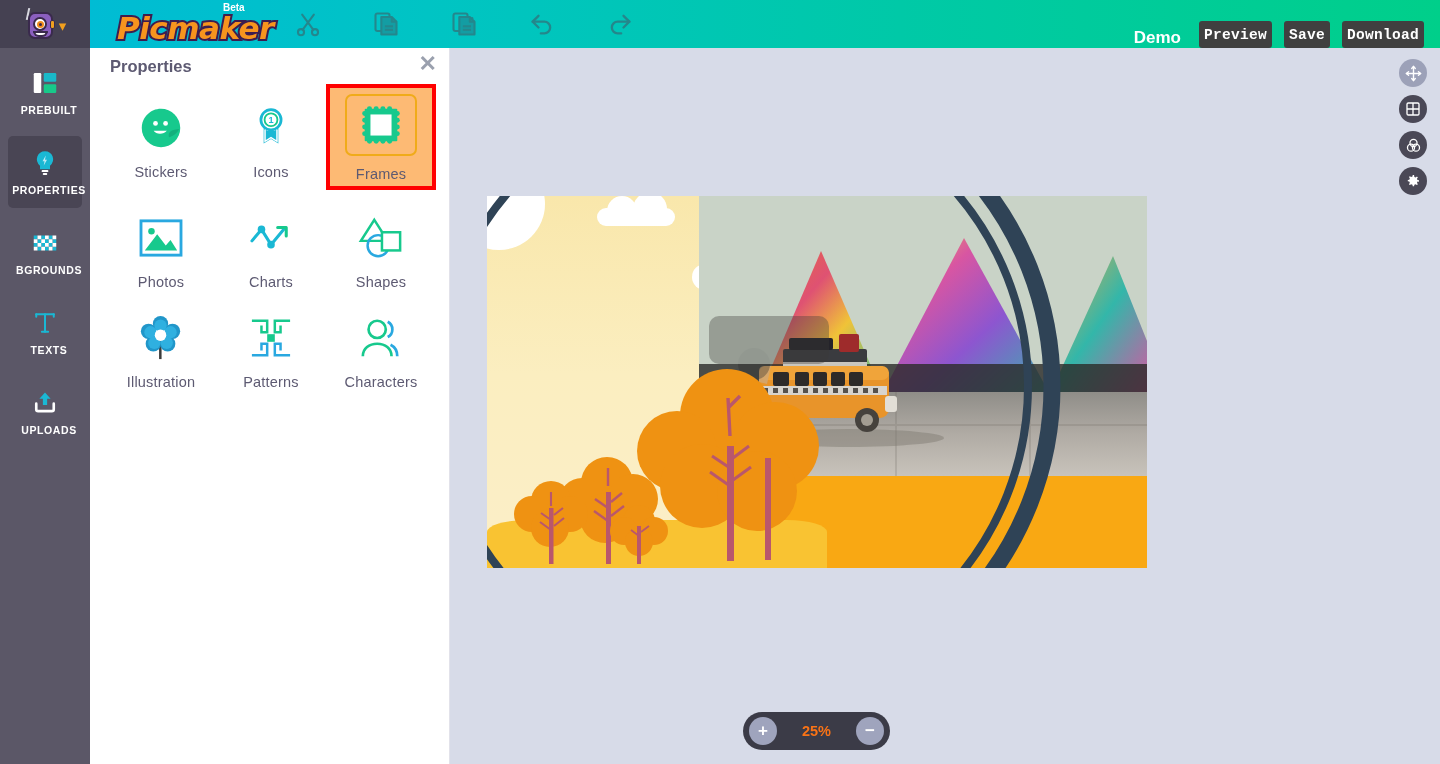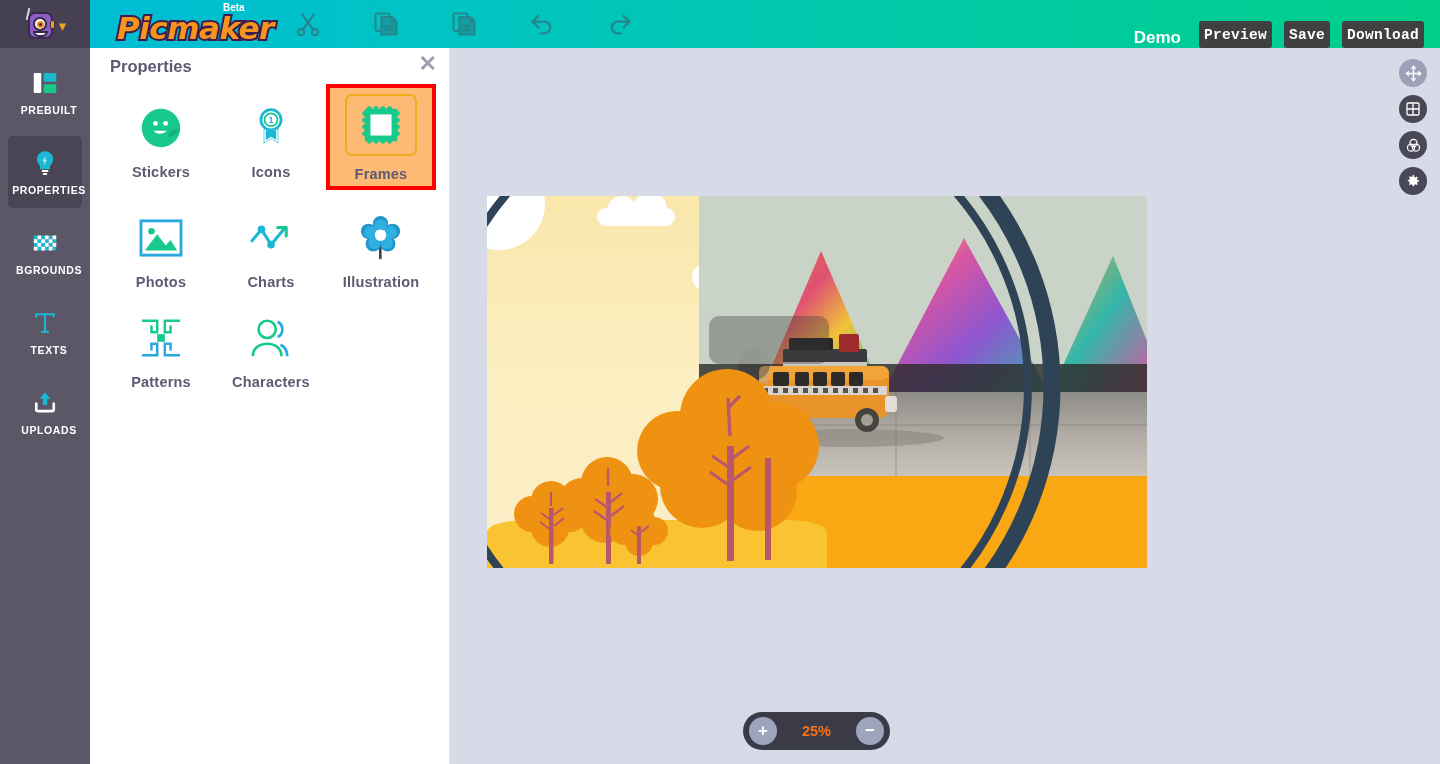--- a/index.html
+++ b/index.html
@@ -132,21 +132,21 @@
     display:grid; grid-template-columns:repeat(3,1fr);
     row-gap:12px;
   }
   .cell {
     display:flex; flex-direction:column; align-items:center; cursor:pointer;
     padding-top:10px;
   }
   .cell-ic { width:52px; height:52px; display:flex; align-items:center; justify-content:center; }
   .cell-ic svg { display:block; }
   .cell-label {
-    margin-top:10px; font-size:14.5px; font-weight:bold; color:#5d5a72;
+    margin-top:10px; font-size:14.5px; font-weight:normal; color:#5d5a72;
     letter-spacing:.2px;
   }
   .cell.selected {
     position:relative;
     border:4px solid #ff0000;
     padding:6px 4px 4px;
     background:#fdba74;
     margin-top:-8px;
   }
   .cell.selected .inner-box {
@@ -466,20 +466,30 @@
         <svg width="46" height="40" viewBox="0 0 48 42">
           <path d="M4 24 14 12l10 16 15-18" fill="none" stroke="#1ab8d4" stroke-width="3.2" stroke-linecap="round" stroke-linejoin="round"></path>
           <path d="M31 10h9v9" fill="none" stroke="#17c98d" stroke-width="3.2" stroke-linecap="round" stroke-linejoin="round"></path>
           <circle cx="14" cy="12" r="4" fill="#1ab8d4"></circle>
           <circle cx="24" cy="28" r="4" fill="#1ab8d4"></circle>
         </svg>
       </span>
       <span class="cell-label">Charts</span>
     </div>
 
+    <div class="cell">
+      <span class="cell-ic">
+        <svg width="46" height="44" viewBox="0 0 48 46">
+          <path d="M17 4 31 26H3z" fill="none" stroke="#17c98d" stroke-width="2.6"></path>
+          <circle cx="21" cy="31" r="11" fill="none" stroke="#29a8e0" stroke-width="2.6"></circle>
+          <rect x="25" y="17" width="19" height="19" fill="#ffffff" stroke="#17c98d" stroke-width="2.6"></rect>
+        </svg>
+      </span>
+      <span class="cell-label">Shapes</span>
+    </div>
 
     <div class="cell">
       <span class="cell-ic">
         <svg width="44" height="46" viewBox="0 0 44 48">
           <rect x="20" y="26" width="2.6" height="20" fill="#3b3b3b"></rect>
           <path d="M23 34c5-1 8-5 8-5s-5-1-8 5z" fill="#17c98d"></path>
           <g fill="#2196c9">
             <circle cx="21.5" cy="9" r="8"></circle>
               <circle cx="9" cy="17" r="8"></circle>
             <circle cx="34" cy="17" r="8"></circle>

